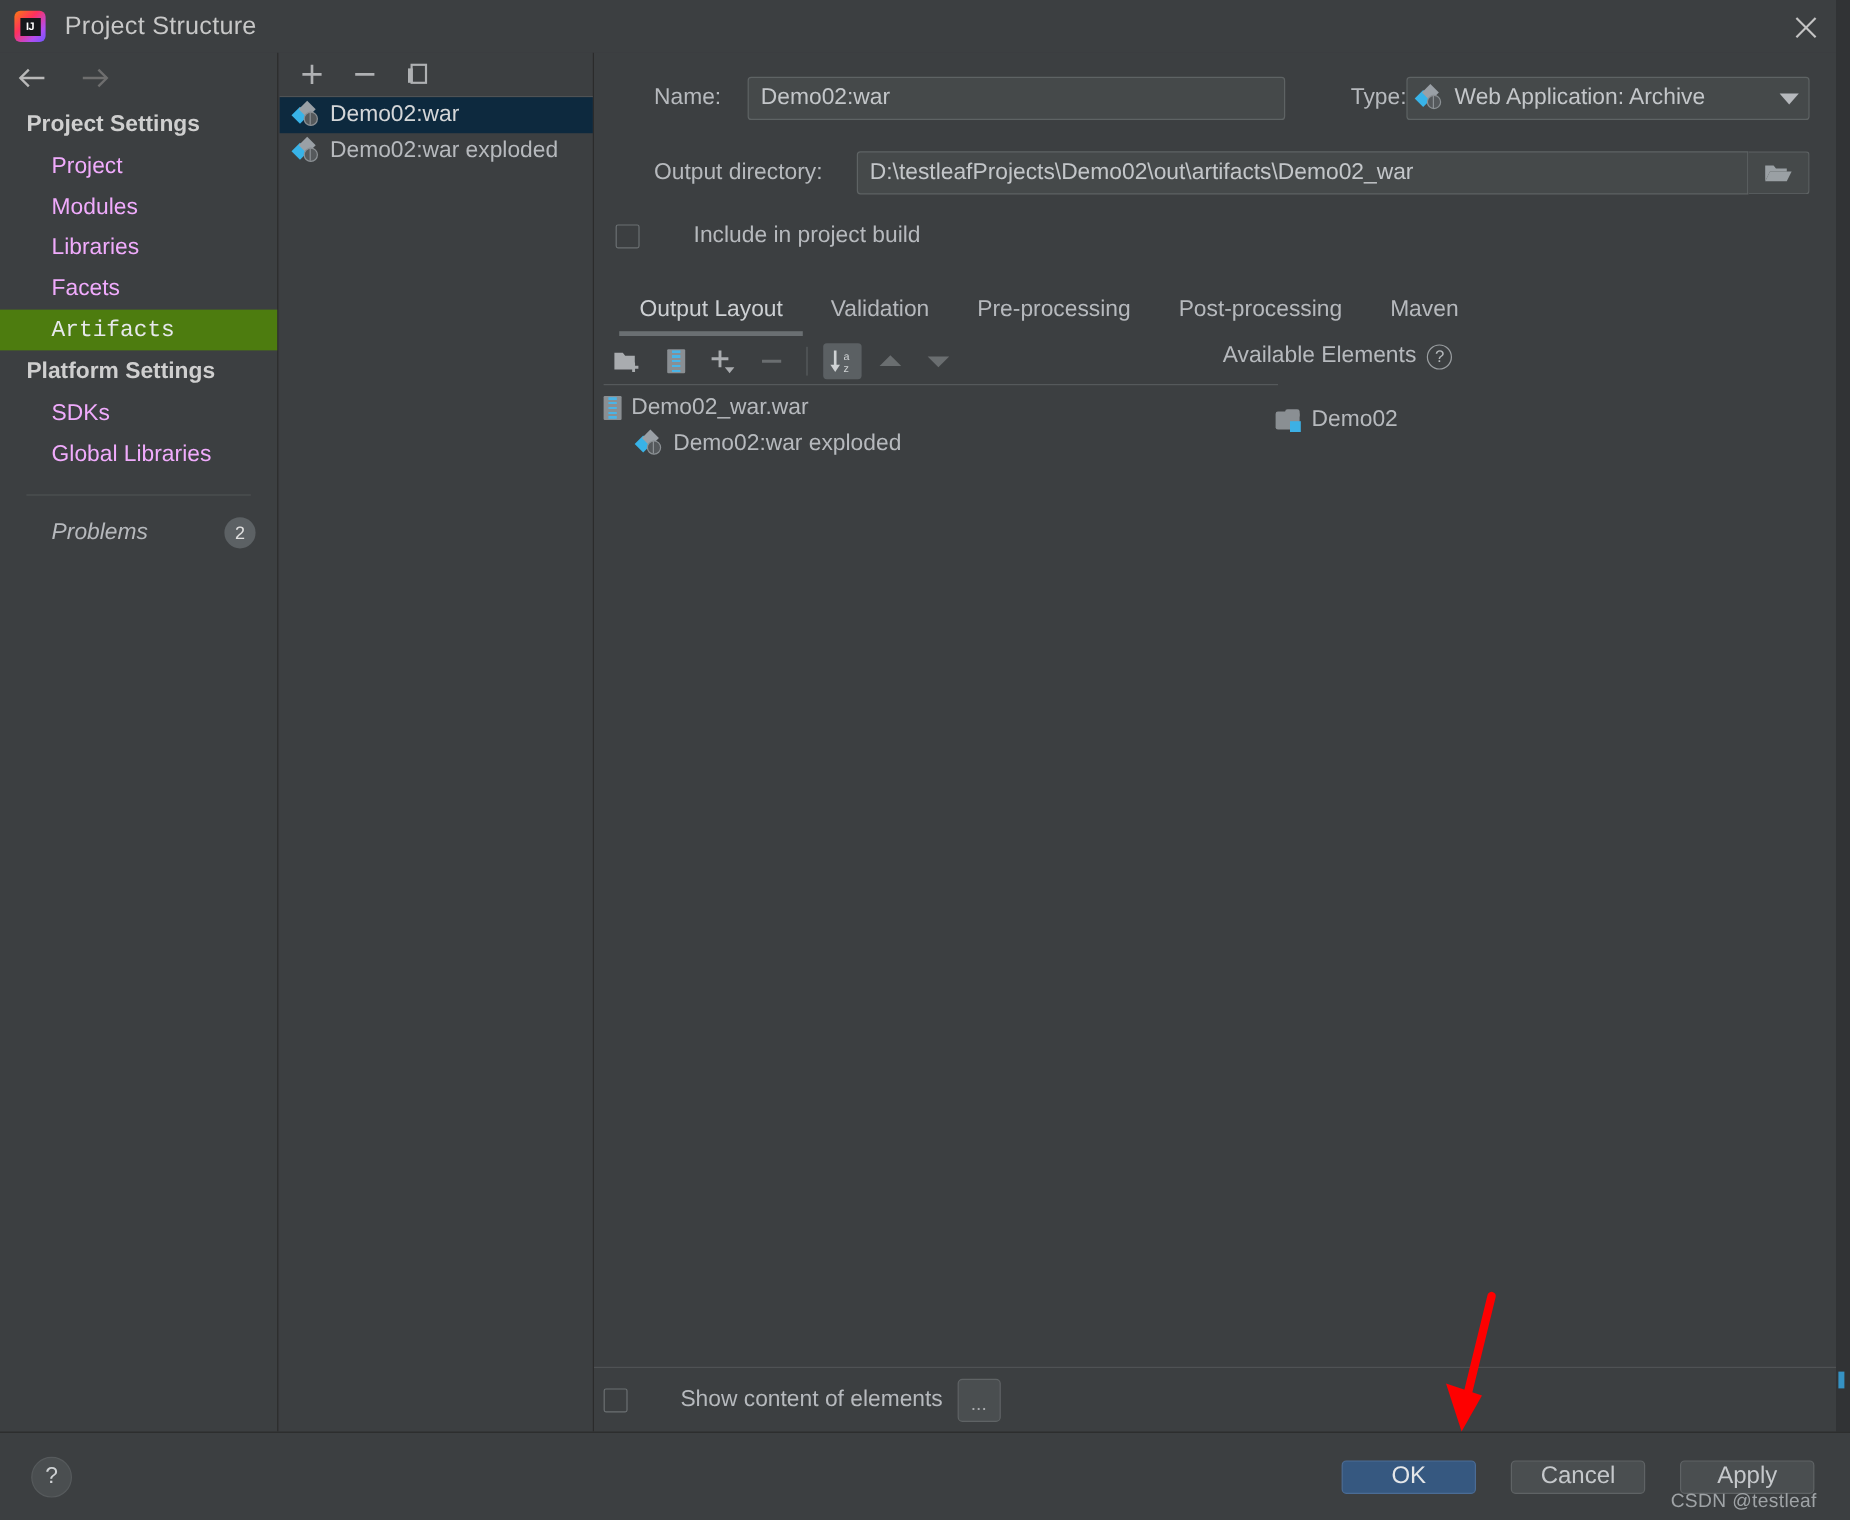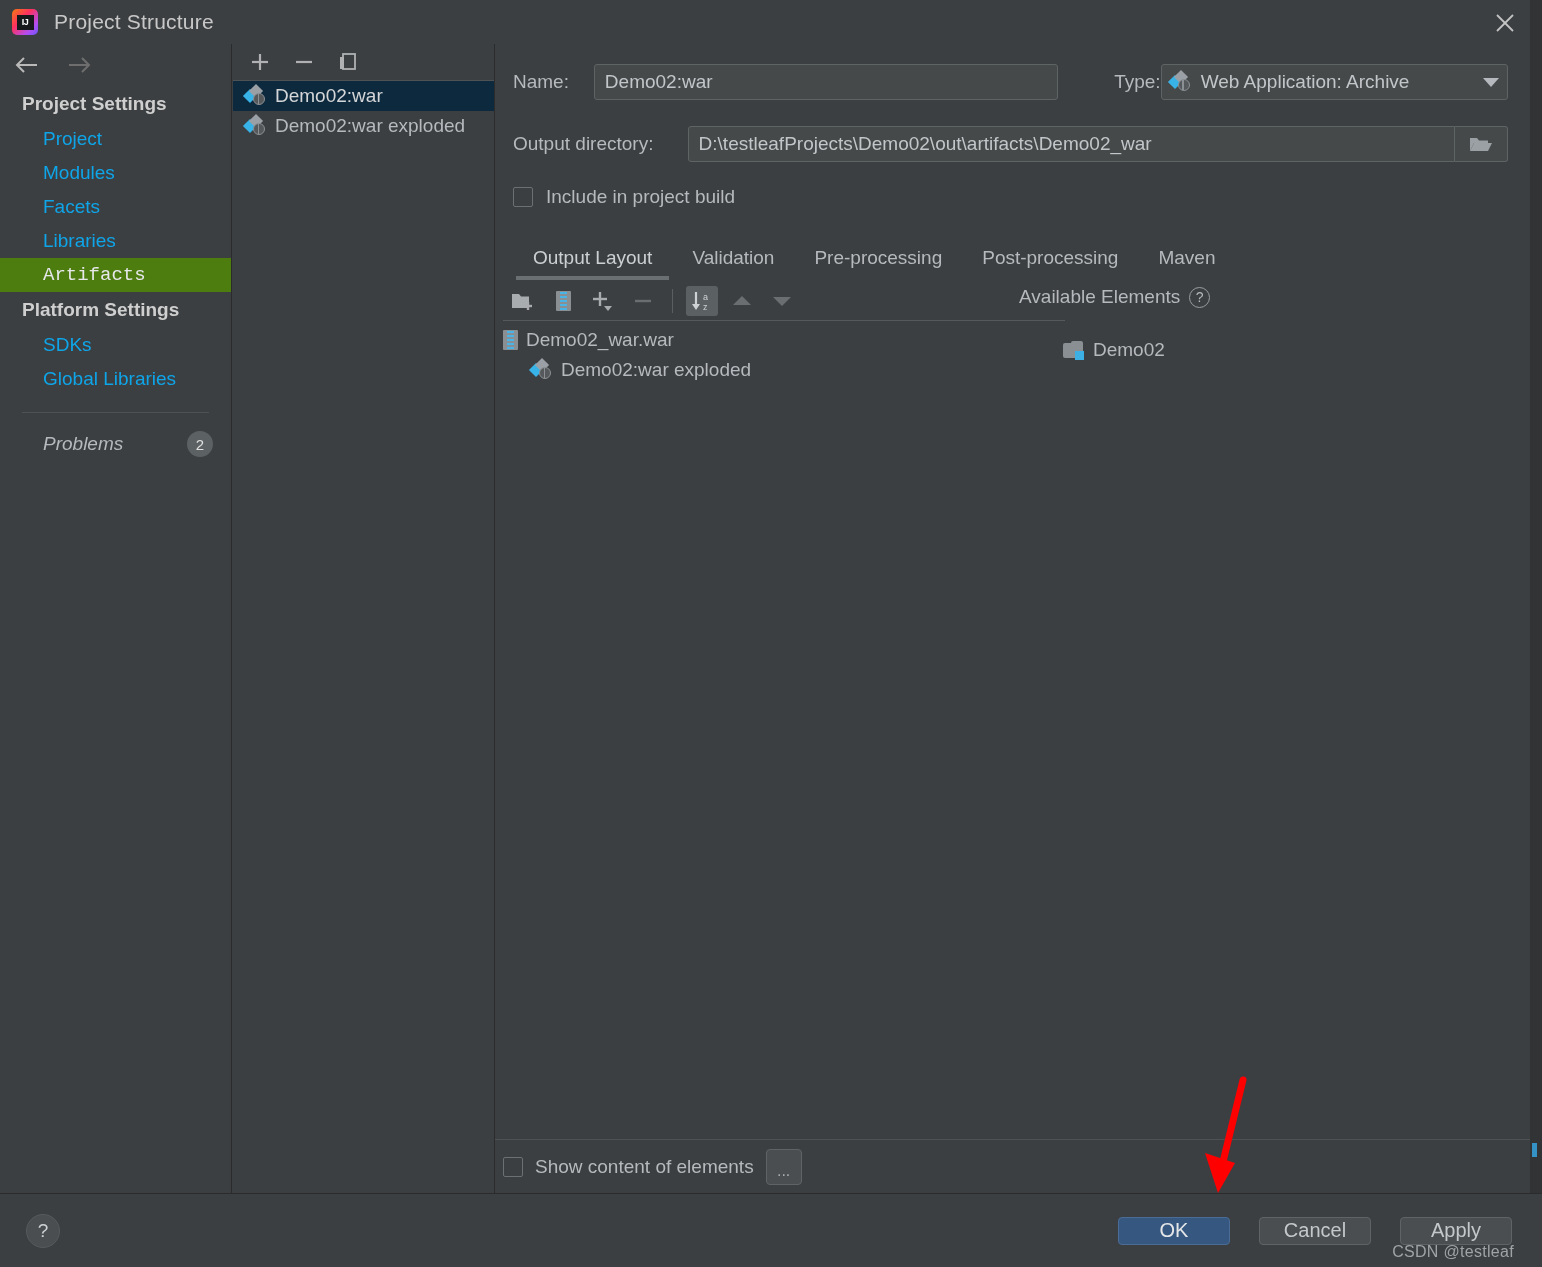--- a/index.html
+++ b/index.html
@@ -62,21 +62,21 @@
   .nav-arrow { width: 30px; height: 26px; display:flex; align-items:center; justify-content:center; cursor: pointer;}
   .nav-arrow.back { color: #b9b9b9; }
   .nav-arrow.fwd  { color: #6e6e6e; }
 
   .nav-group-title {
     font-size: 19px; font-weight: bold; color: #cfcfcf;
     padding: 5px 0 5px 22px;
     height: 36px; line-height: 26px;
   }
   .nav-item {
-    font-size: 19px; color: #0ea5e9;
+    font-size: 19px; color: #f0abfc;
     height: 34px; line-height: 34px;
     padding-left: 43px;
     cursor: pointer;
     white-space: nowrap;
   }
   .nav-item.selected {
     background: #4d7c0f; color: #e6e8ea; font-family: Liberation Mono, monospace;
   }
   .nav-sep {
     height: 1px; background: #4f5254; margin: 16px 22px 14px 22px;
@@ -143,21 +143,21 @@
   }
   .right-strip .blue-tick {
     position: absolute; left: 2px; top: 1143px; width: 5px; height: 14px; background: #3592c4;
   }
 
   .row {
     display: flex; align-items: center;
   }
   .form-top { padding: 20px 22px 0 18px; }
 
-  .lbl { font-size: 19px; color: #b6b9bd; }
+  .lbl { font-size: 19px; color: #b6b9bd; margin-left: 32px; }
 
   .text-field {
     background: #45494a; border: 1px solid #5e6364;
     height: 36px; border-radius: 3px;
     color: #c3c6c9; font-size: 19px;
     display: flex; align-items: center; padding: 0 10px;
     font-family: "Liberation Sans", sans-serif;
     white-space: nowrap; overflow: hidden;
   }
 
@@ -342,22 +342,22 @@
         <svg width="26" height="18" viewBox="0 0 26 18">
           <line x1="3" y1="9" x2="23" y2="9" stroke="currentColor" stroke-width="2"></line>
           <polyline points="16,2 23,9 16,16" fill="none" stroke="currentColor" stroke-width="2"></polyline>
         </svg>
       </div>
     </div>
 
     <div class="nav-group-title">Project Settings</div>
     <div class="nav-item">Project</div>
     <div class="nav-item">Modules</div>
+    <div class="nav-item">Libraries</div>
     <div class="nav-item">Facets</div>
-    <div class="nav-item">Libraries</div>
     <div class="nav-item selected">Artifacts</div>
 
     <div class="nav-group-title">Platform Settings</div>
     <div class="nav-item">SDKs</div>
     <div class="nav-item">Global Libraries</div>
 
     <div class="nav-sep"></div>
 
     <div class="nav-problems">
       <span class="label">Problems</span>

